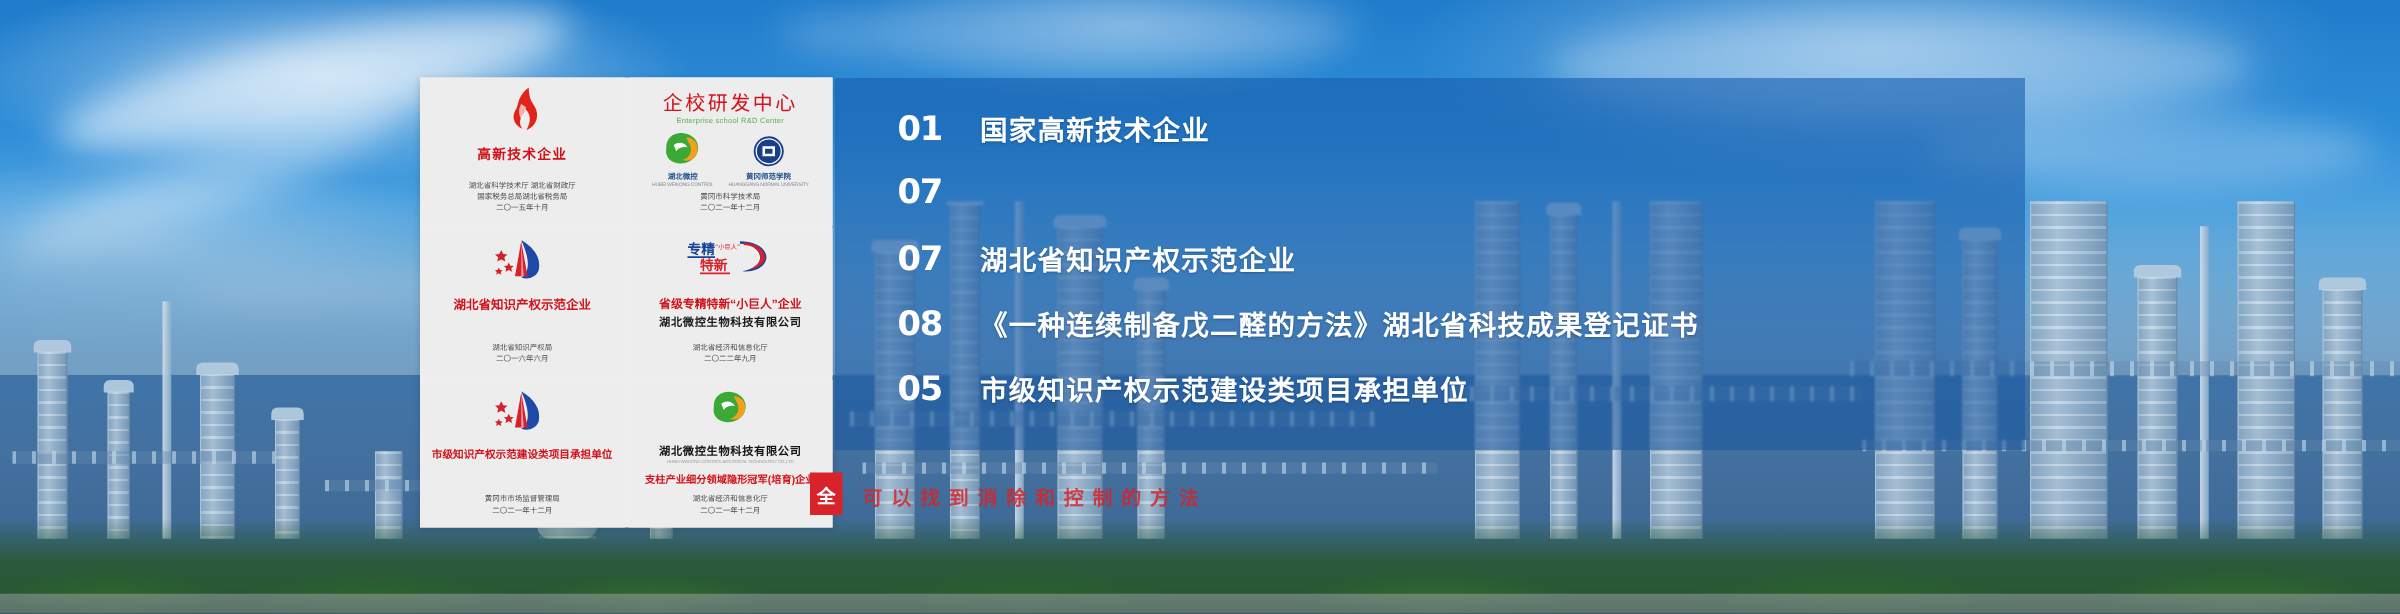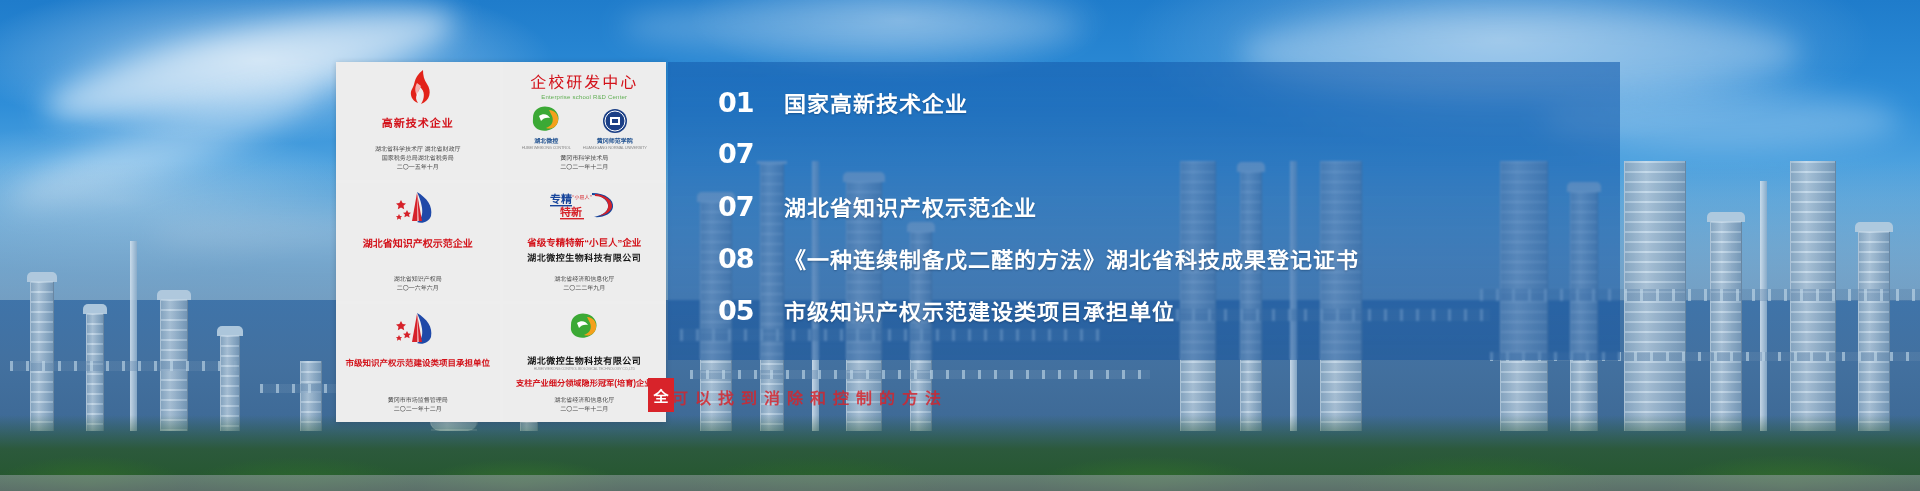--- a/index.html
+++ b/index.html
@@ -468,15 +468,15 @@
 
       <div class="info-item">
         <span class="info-num">05</span>
         <span class="info-text">市级知识产权示范建设类项目承担单位</span>
       </div>
 
     </div>
   </div>
 
   <div class="slogan-badge">全</div>
-  <div class="slogan" style="left:672px;">可以找到消除和控制的方法</div>
+  <div class="slogan" style="left:690px;">可以找到消除和控制的方法</div>
 
 </div>
 
 </body></html>

